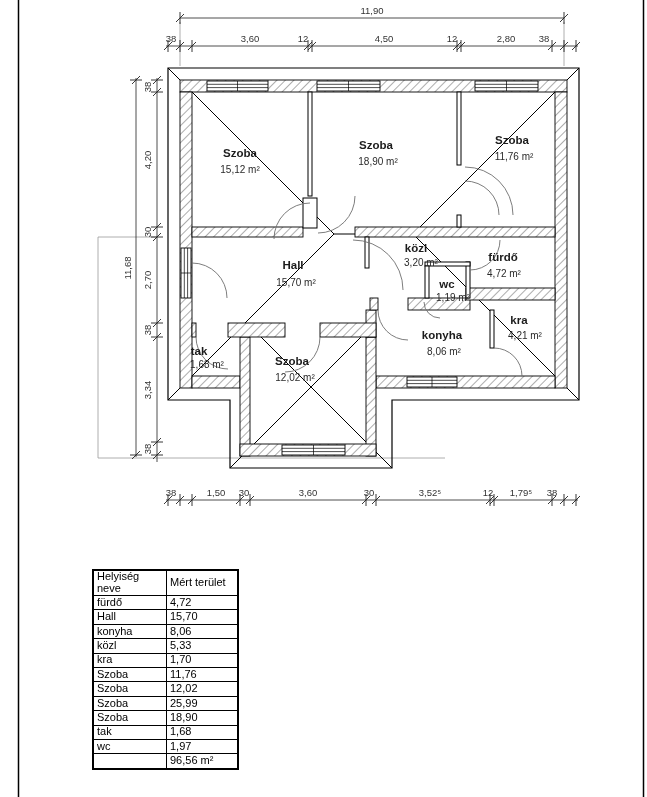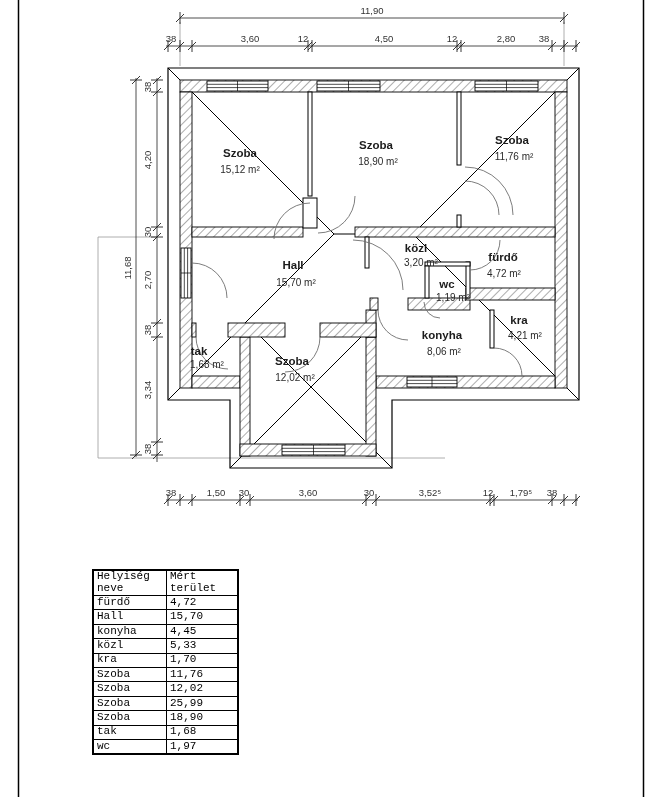--- a/index.html
+++ b/index.html
@@ -13,21 +13,21 @@
   .winl{stroke:#000;stroke-width:.7}
   .arc{fill:none;stroke:#6e6e6e;stroke-width:.9}
   .dim{stroke:#222;stroke-width:.8;fill:none}
   .ext{stroke:#9a9a9a;stroke-width:.8}
   .tick{stroke:#222;stroke-width:.9;fill:none}
   .pborder{stroke:#000;stroke-width:1.5}
   .rname{font-weight:bold;font-size:11.5px;text-anchor:middle}
   .rarea{font-size:10px;text-anchor:middle;fill:#2a2a2a}
   .dlab{font-size:9.5px;text-anchor:middle;fill:#333}
   .areas{position:absolute;left:92px;top:569px;border-collapse:collapse;
-         font-family:Liberation Mono, monospace;font-size:11px;color:#000;
+         font-family:Liberation Sans, sans-serif;font-size:11px;color:#000;
          border:2px solid #000}
   .areas td{border:1.2px solid #000;padding:0 3px;height:13.4px;line-height:1.05;min-width:60px}
   .areas .hdr{text-align:center;vertical-align:middle;height:24px}
   .areas .c1{width:66px;text-align:left}
   .areas .c2{width:64px;text-align:left}
 </style>
 </head>
 <body>
 
 <svg width="647" height="797" viewBox="0 0 647 797">
@@ -259,21 +259,21 @@
     <tr>
         <td class="c1">fürdő</td>
         <td class="c2">4,72</td>
       </tr>
     <tr>
         <td class="c1">Hall</td>
         <td class="c2">15,70</td>
       </tr>
     <tr>
         <td class="c1">konyha</td>
-        <td class="c2">4,45</td>
+        <td class="c2">8,06</td>
       </tr>
     <tr>
         <td class="c1">közl</td>
         <td class="c2">5,33</td>
       </tr>
     <tr>
         <td class="c1">kra</td>
         <td class="c2">1,70</td>
       </tr>
     <tr>
@@ -293,14 +293,18 @@
         <td class="c2">18,90</td>
       </tr>
     <tr>
         <td class="c1">tak</td>
         <td class="c2">1,68</td>
       </tr>
     <tr>
         <td class="c1">wc</td>
         <td class="c2">1,97</td>
       </tr>
+    <tr>
+        <td class="c1"></td>
+        <td class="c2">96,56 m²</td>
+      </tr>
   </tbody>
 </table>
 
 </body></html>

